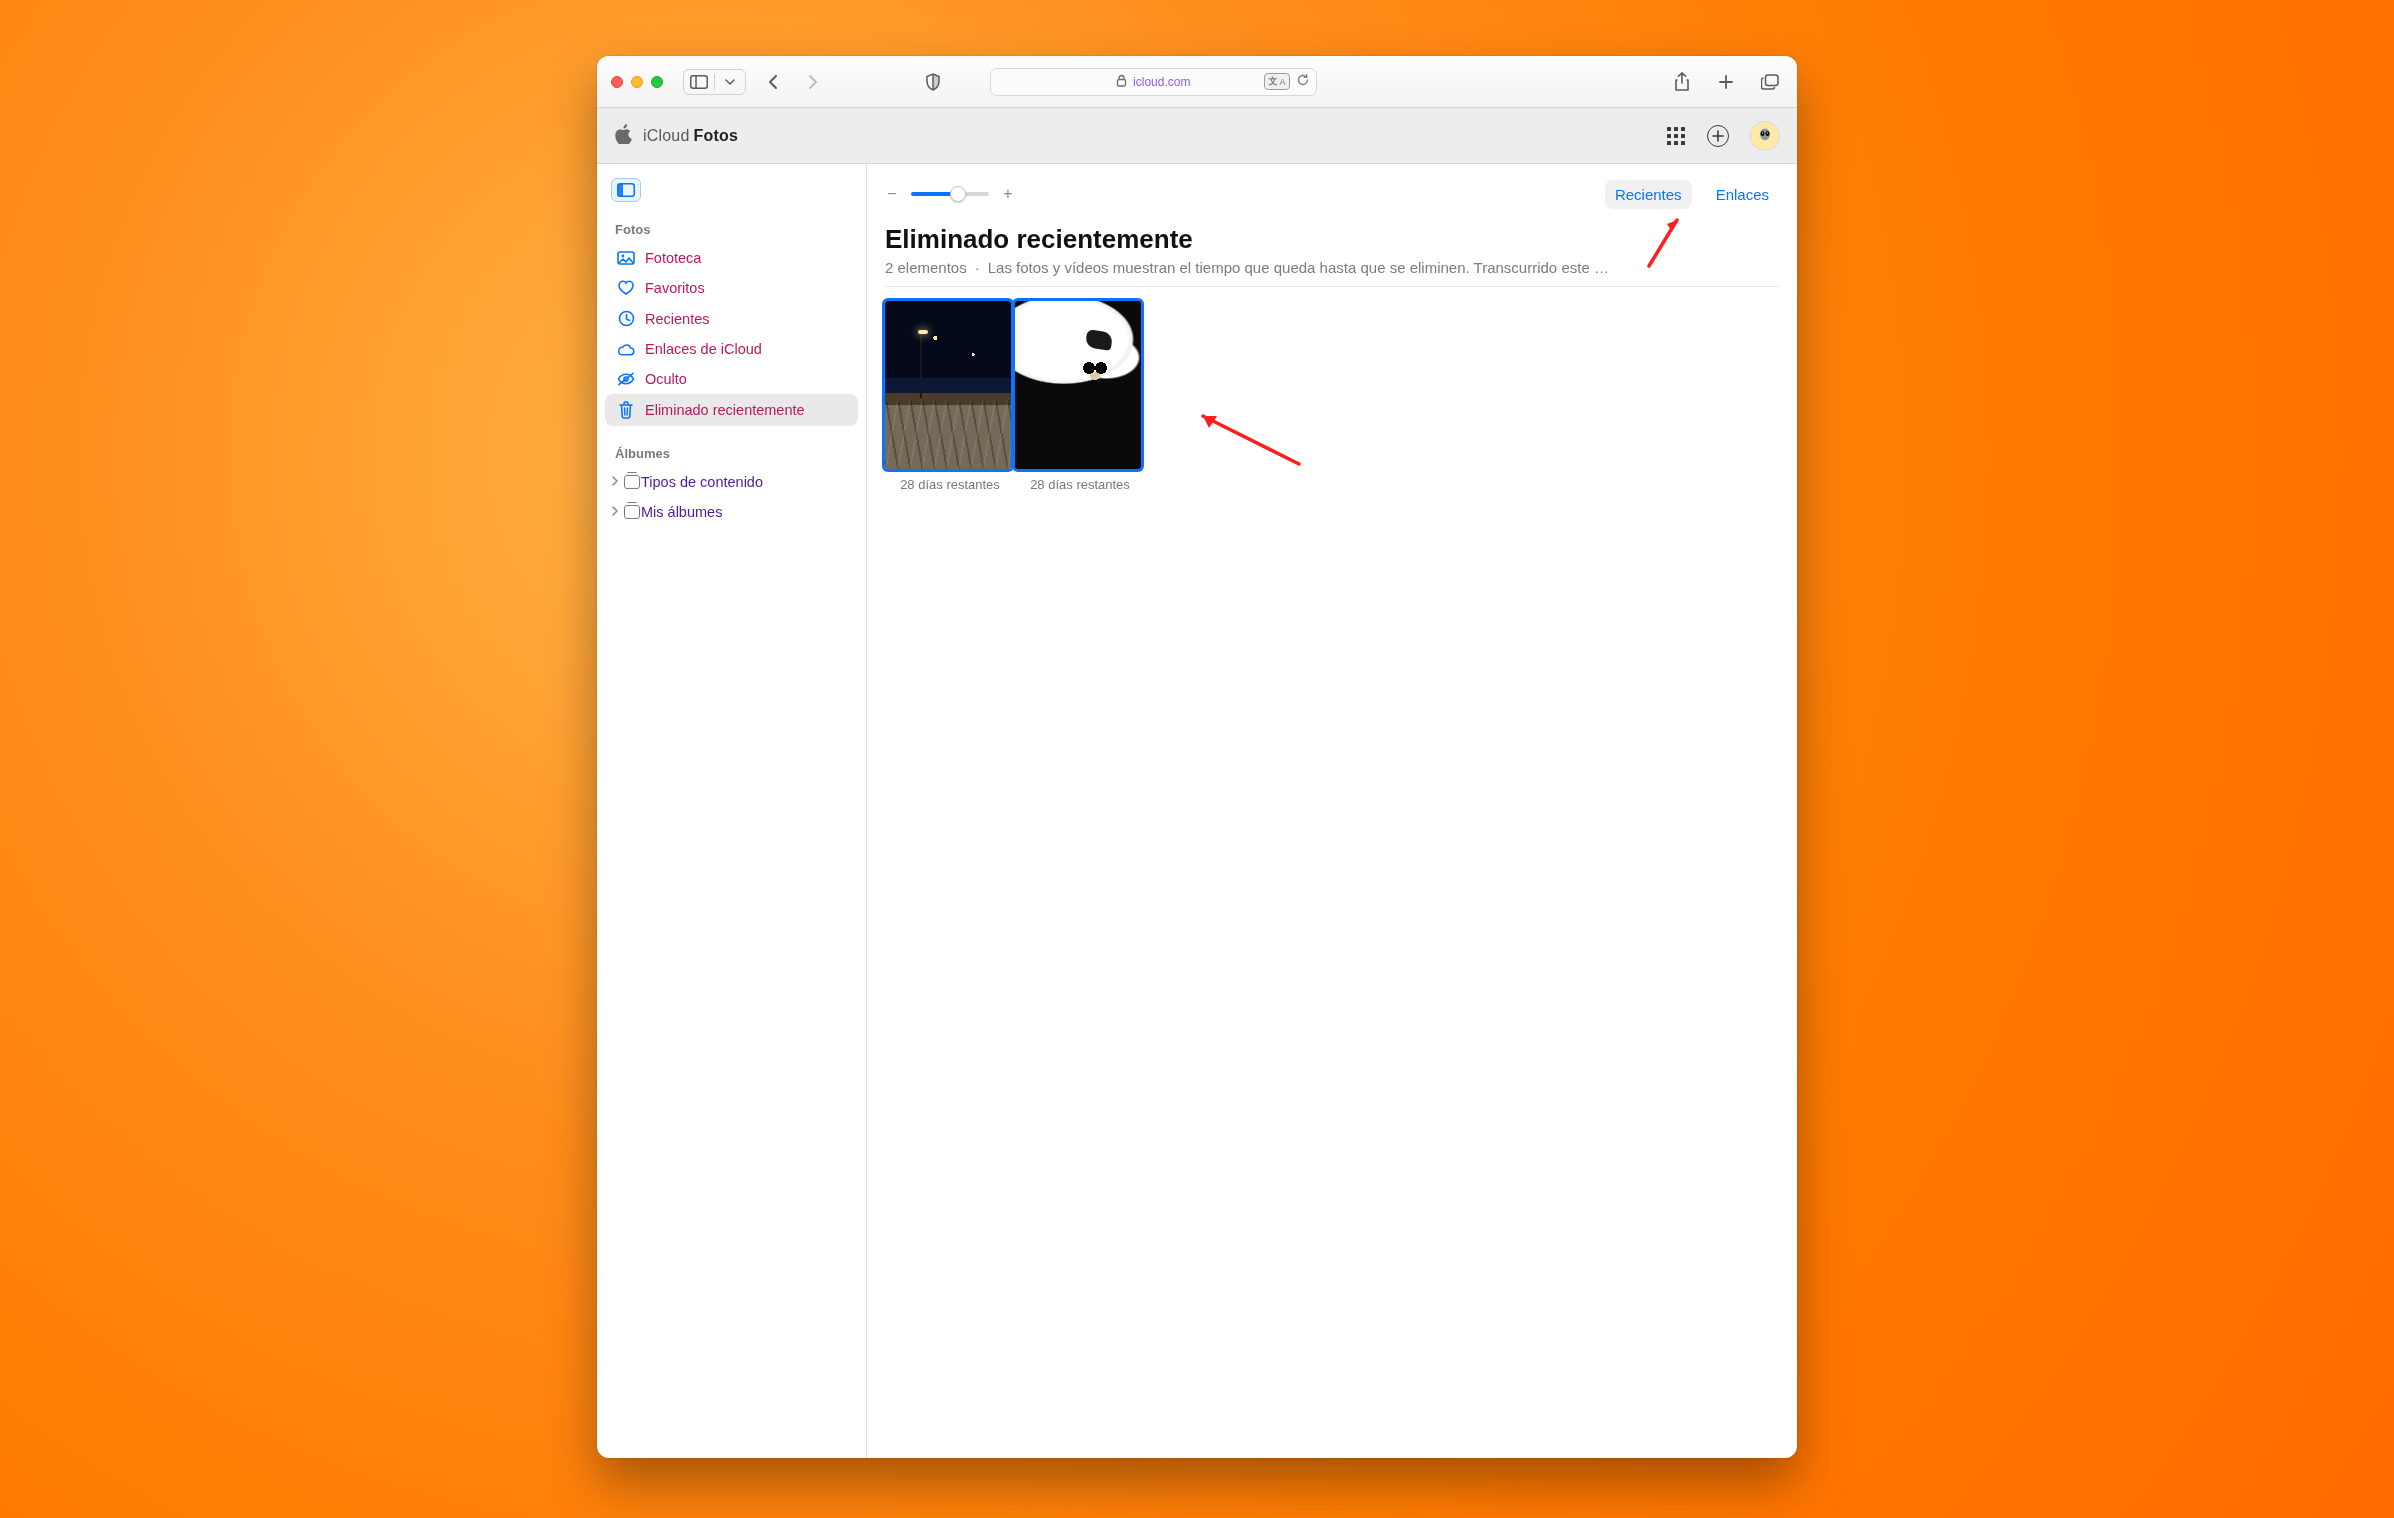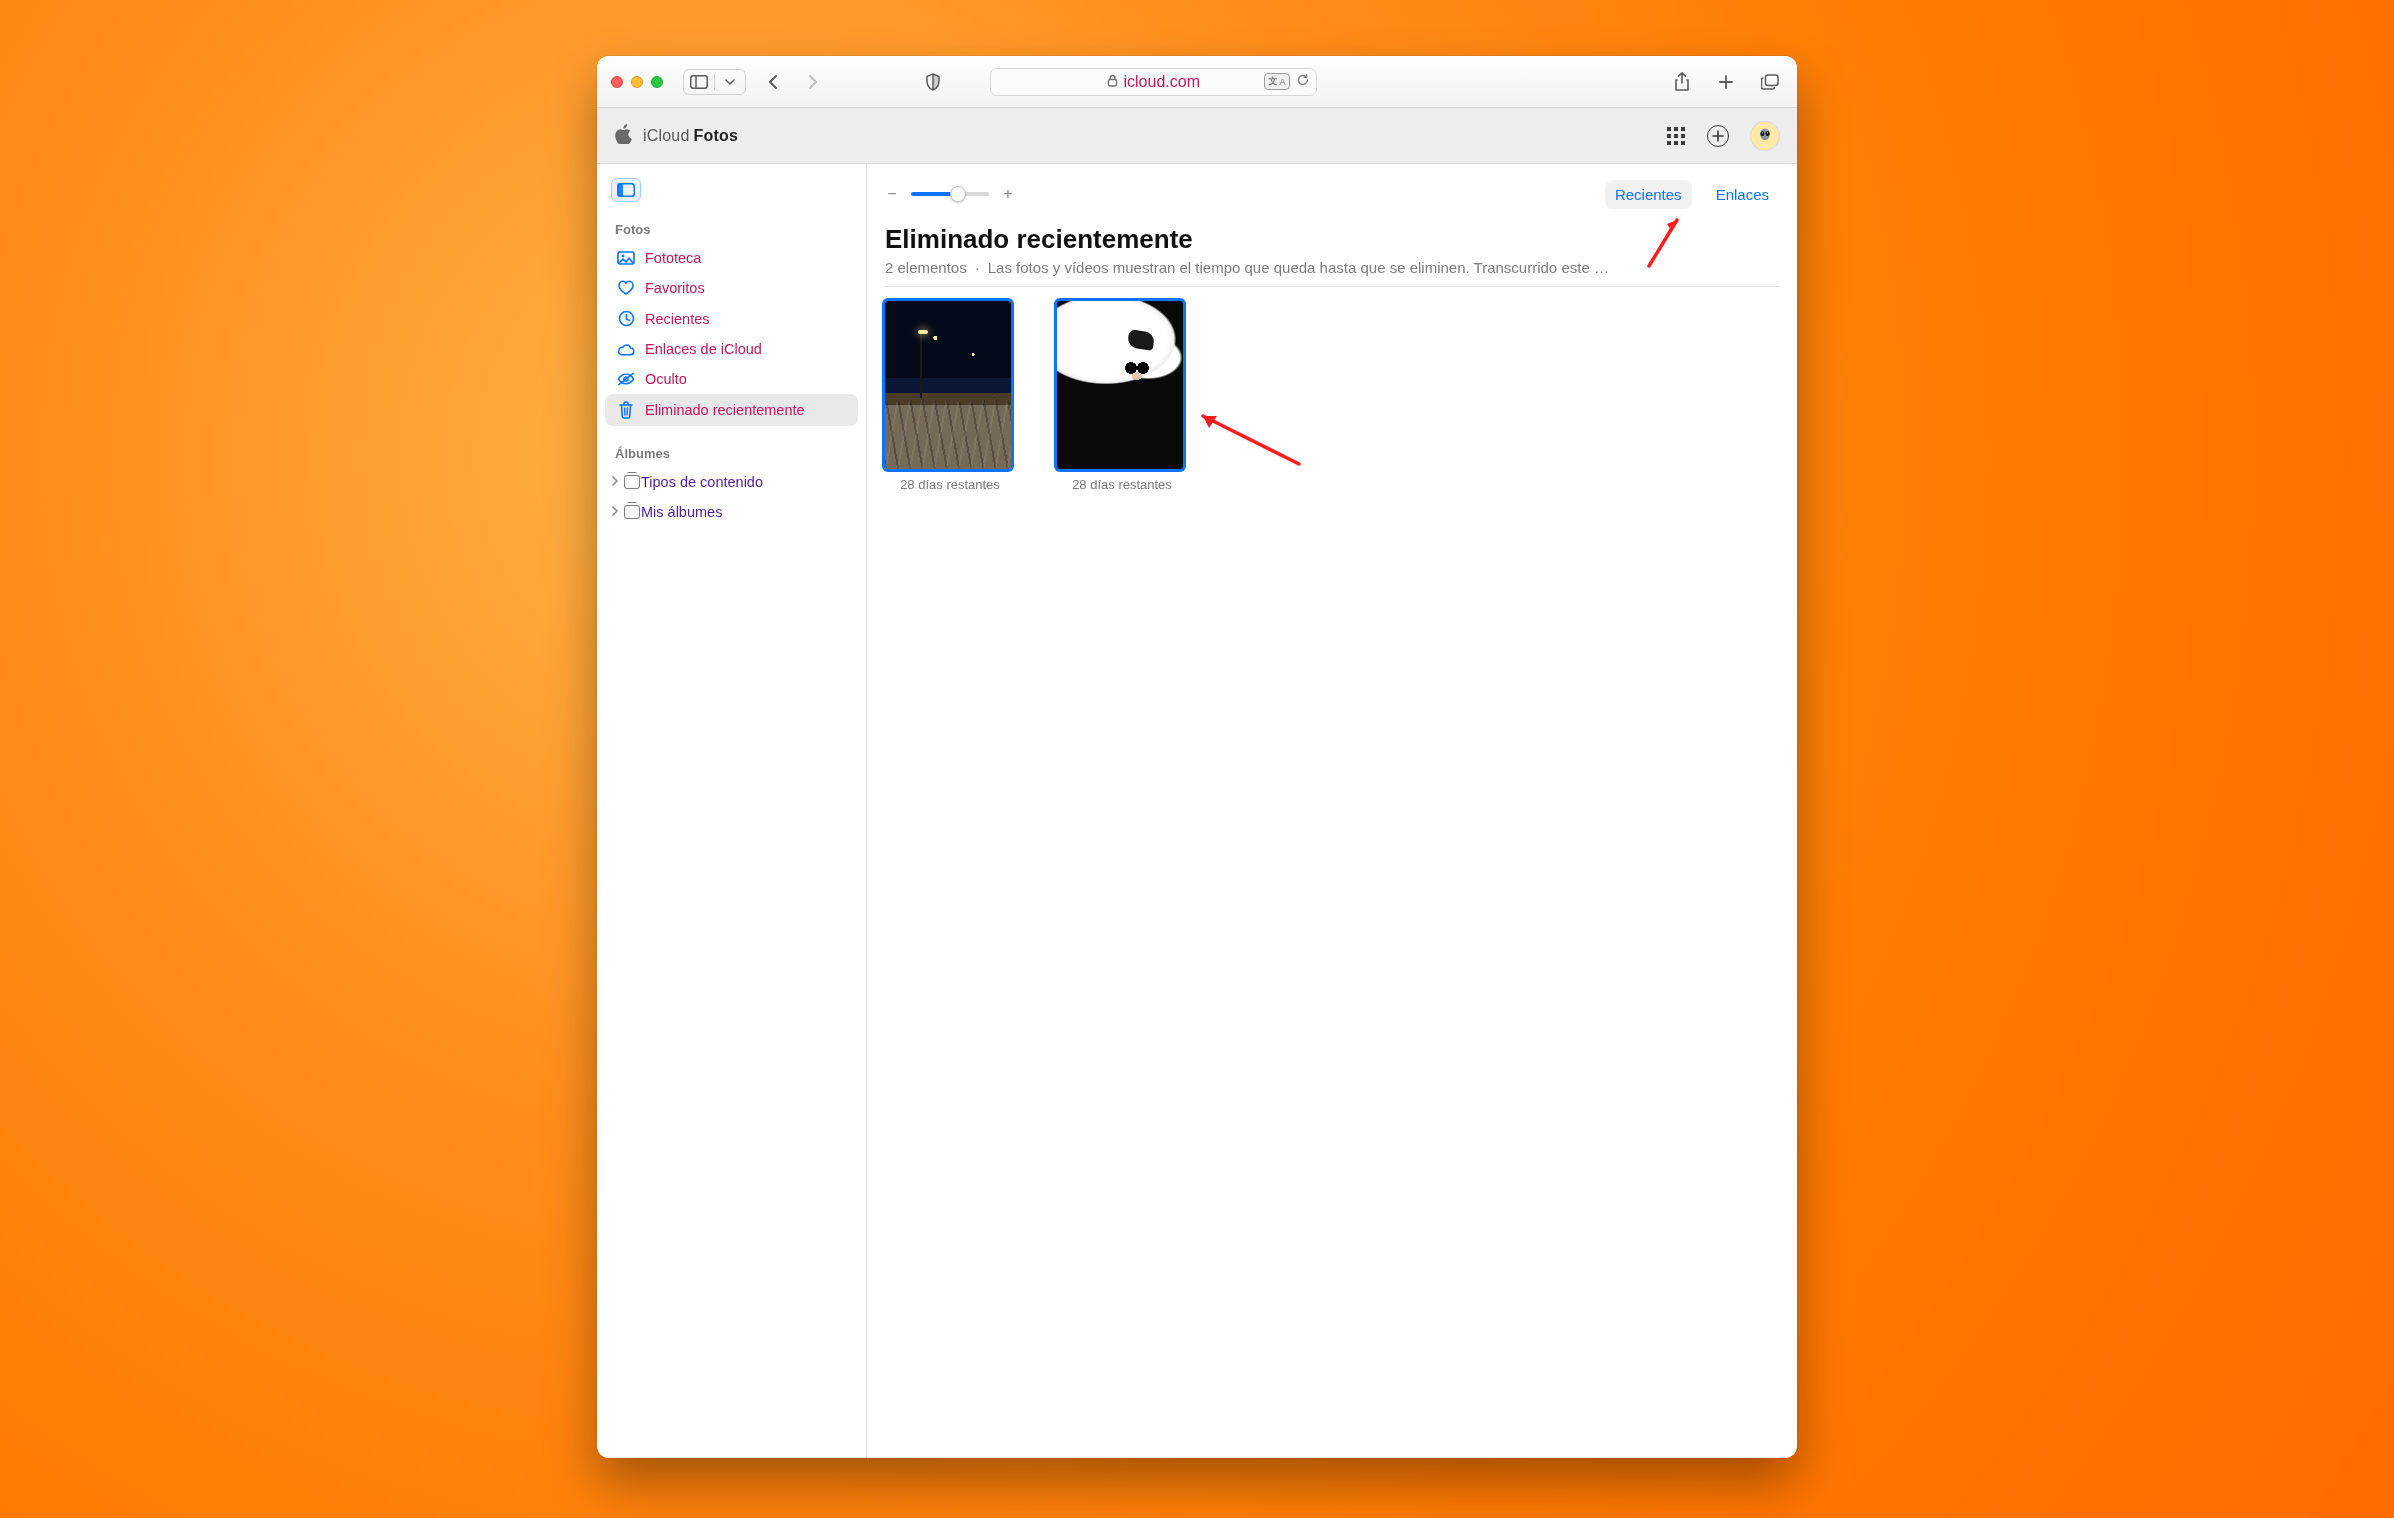--- a/index.html
+++ b/index.html
@@ -55,21 +55,21 @@
       height: 28px;
       background:#fcfcfc;
       border:1px solid #d7d7d7;
       border-radius: 7px;
       display:flex;
       align-items:center;
       justify-content:center;
       position:relative;
       margin-left: 30px;
     }
-    .addr-center{ display:flex; align-items:center; gap:6px; color:#be185d; font-size:16px;}
+    .addr-center{ display:flex; align-items:center; gap:6px; color:#8b5cf6; font-size:12px;}
     .addr-right{ position:absolute; right:6px; display:flex; align-items:center; gap:6px; color:#7d7d7d;}
     .pill{ font-size:9px; border:1px solid #9b9b9b; border-radius:4px; padding:1px 3px; color:#7b7b7b; display:flex; gap:2px; align-items:center; background:#f0f0f0;}
     .tb-spacer{ flex:1; }
     .tb-right{ display:flex; align-items:center; gap:18px; margin-left:auto;}
 
     
     .app-header{
       height: 56px;
       background:#ededed;
       border-bottom:1px solid #d6d6d6;
@@ -111,21 +111,21 @@
     .slider-thumb{ position:absolute; left:60%; top:50%; transform:translate(-50%,-50%); width:16px; height:16px; background:#fff; border:1px solid #c7c7c7; border-radius:50%; box-shadow:0 1px 2px rgba(0,0,0,.2);}
 
     .action-group{ margin-left:auto; display:flex; align-items:center; gap:14px;}
     .link-btn{ color:#0b74ff; font-size:15px; padding:6px 10px; border-radius:8px; cursor:default;}
     .link-btn.highlight{ background:#f1f1f1;}
 
     .page-title{ font-size:26px; font-weight:700; color:#111; margin-top:10px;}
     .subtitle-row{ display:flex; gap:8px; color:#7c7c7c; font-size:15px; margin-top:4px; white-space:nowrap; overflow:hidden; text-overflow:ellipsis;}
     .rule{ height:1px; background:#e7e7e7; margin:10px 0 14px;}
 
-    .thumbs{ display:flex; gap:42px; align-items:flex-start;}
+    .thumbs{ display:flex; align-items:flex-start;}
     .thumb{ width:130px; text-align:center;}
     .th-img{ width:126px; height:168px; border-radius:3px; position:relative; box-shadow:0 0 0 3px #0b74ff; overflow:hidden; }
     .caption{ font-size:13px; color:#7a7a7a; margin-top:8px;}
 
     
     .night-road{
       background:
         radial-gradient(2px 2px at 40% 22%, #ffe9a3 98%, transparent 100%),
         radial-gradient(1.5px 1.5px at 70% 32%, #fff2c0 98%, transparent 100%),
         linear-gradient(#050a1a 0 46%, #0c1736 46% 55%, #4a3c28 55% 62%, #756a57 62% 100%);

